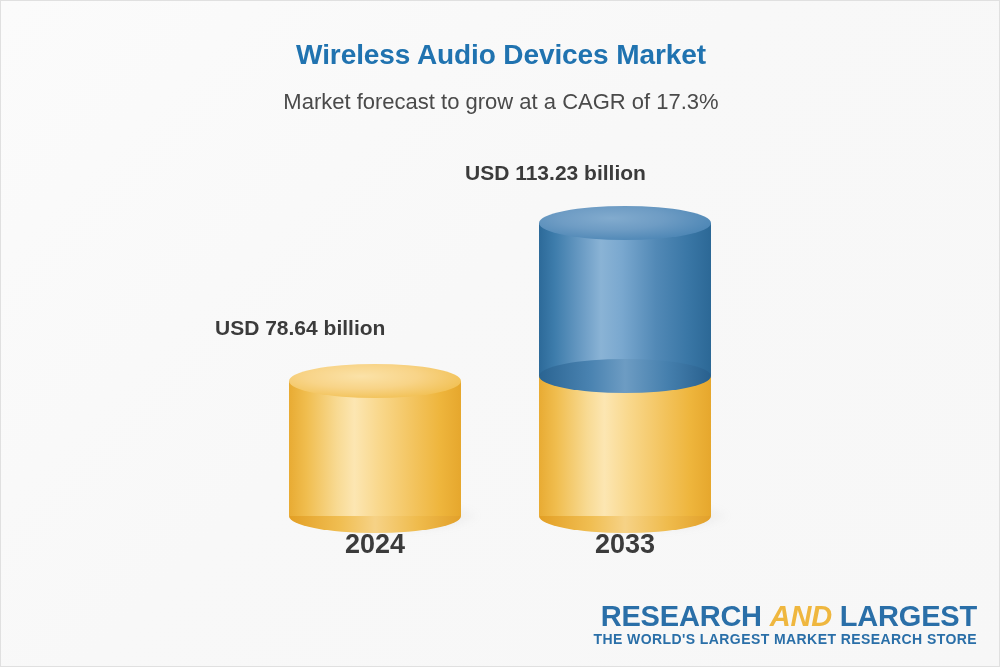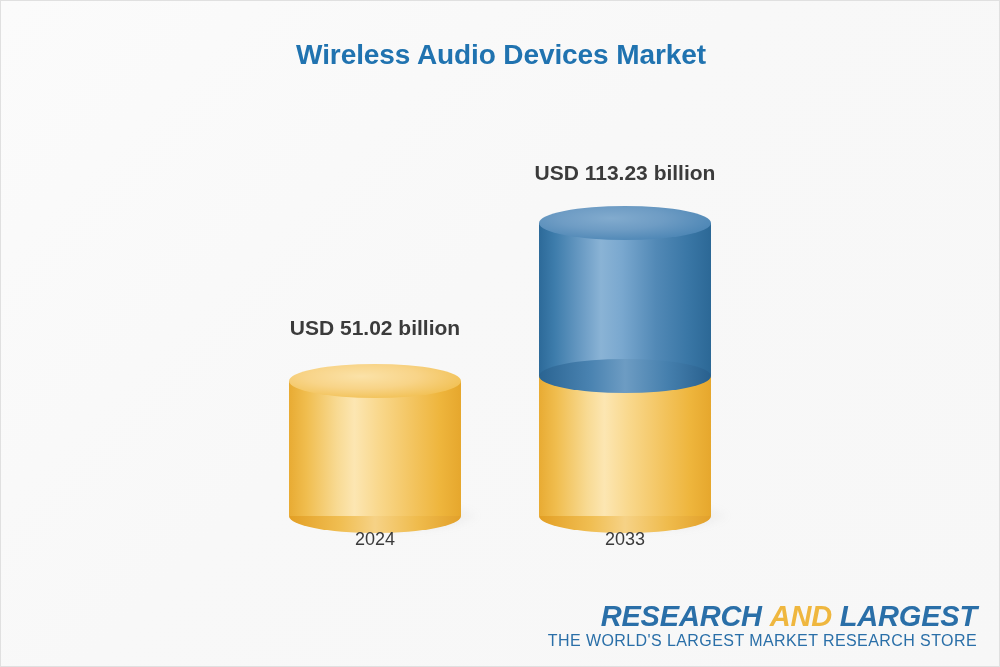--- a/index.html
+++ b/index.html
@@ -56,37 +56,36 @@
 
   .bar-group {
     position: absolute;
   }
   .bar-group.g2024 { left: 288px; top: 150px; width: 172px; }
   .bar-group.g2029 { left: 538px; top: 150px; width: 172px; }
 
   .value-label {
     position: absolute;
     width: 320px;
-    text-align: center;
     font-size: 21px;
     font-weight: bold;
     color: #3b3b3b;
     white-space: nowrap;
   }
   .g2024 .value-label { left: -74px; top: 165px; }
   .g2029 .value-label { left: -74px; top: 10px; }
 
   .cat-label {
     position: absolute;
     width: 172px;
     left: 0;
     top: 378px;
     text-align: center;
-    font-size: 18px;
-    font-weight: normal;
+    font-size: 27px;
+    font-weight: bold;
     color: #3b3b3b;
   }
 
   
   .cyl {
     position: absolute;
     left: 0;
     width: 172px;
   }
   .cyl-shadow {
@@ -177,43 +176,44 @@
     top: 600px;
     text-align: right;
   }
   .logo-main {
     font-size: 29px;
     font-weight: bold;
     letter-spacing: -0.2px;
     line-height: 1.05;
     white-space: nowrap;
   }
-  .logo-blue { color: #2a6fa8; font-style: italic; }
+  .logo-blue { color: #2a6fa8; }
   .logo-gold { color: #efb73f; font-style: italic; }
   .logo-tag {
-    font-size: 16px;
-    font-weight: normal;
+    font-size: 14px;
+    font-weight: bold;
     color: #2a6fa8;
     letter-spacing: 0.42px;
     line-height: 1.25;
     white-space: nowrap;
   }
 </style>
 </head>
 <body>
 
 <div class="canvas">
 
   <div class="chart-title">Wireless Audio Devices Market</div>
+  <div class="chart-subtitle">Market forecast to grow at a CAGR of 17.3%</div>
 
   <div class="plot-area">
 
     <div class="bar-group g2024">
 
-      <div class="value-label">USD 51.02 billion</div>
+      <div class="value-label">USD 78.64 billion</div>
 
       <div class="cyl">
 
         <div class="cyl-shadow" style="top: 348px;"></div>
 
         <div class="cyl-cap gold-cap-bottom" style="top: 348px;"></div>
 
         <div class="cyl-body gold-body" style="top: 230px; height: 135px;"></div>
 
         <div class="cyl-cap gold-cap-top" style="top: 213px;"></div>

